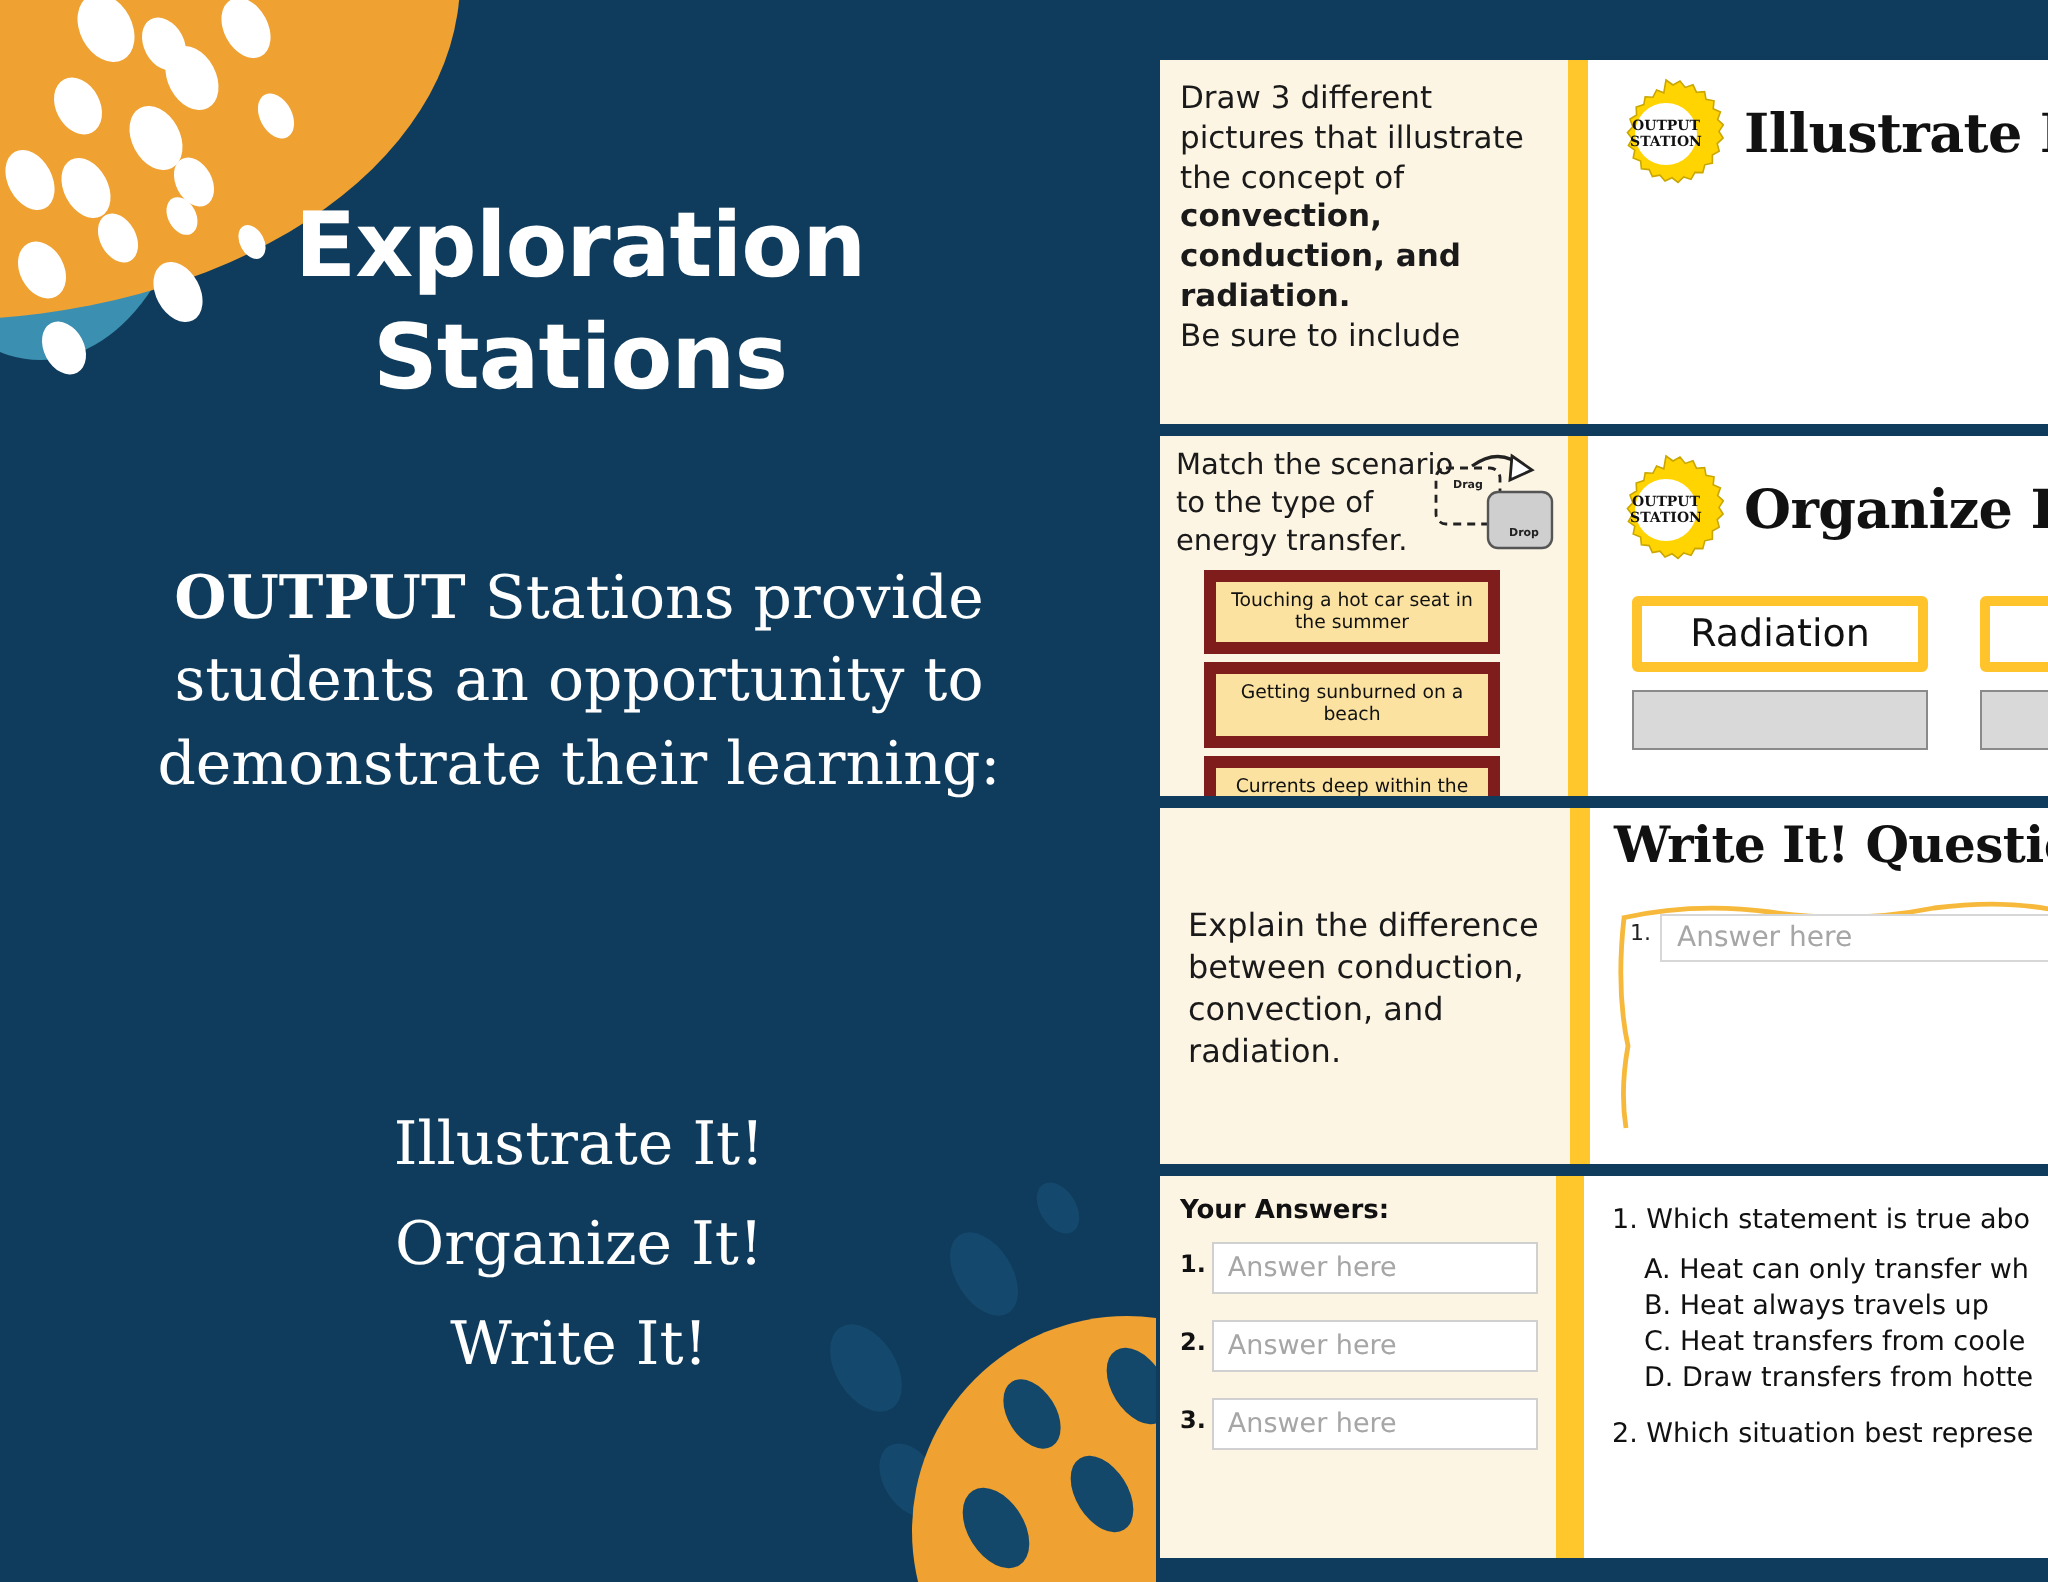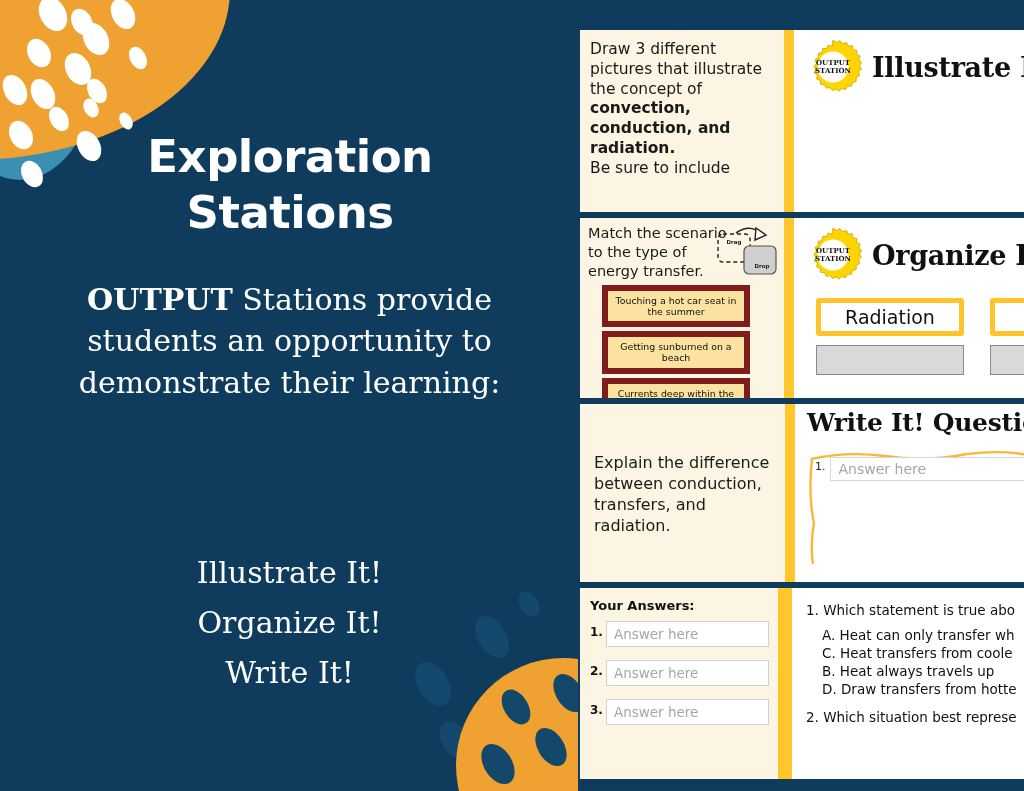--- a/index.html
+++ b/index.html
@@ -37,21 +37,20 @@
   .ball-dot{ position:absolute; background:#13486B; border-radius:50%; }
   .bg-dot{ position:absolute; background:#14486C; border-radius:50%; }
 
   
   #headline{
     position:absolute; left:30px; top:95px; width:520px;
     text-align:center; color:#ffffff;
     font-family:"DejaVu Sans", sans-serif;
     font-weight:bold; font-size:45px; line-height:1.24;
     letter-spacing:-0.5px;
-    margin-top:34px;
   }
   #headline .ln{ display:block; }
 
   
   #intro{
     position:absolute; left:22px; top:279px; width:535px;
     text-align:center; color:#ffffff;
     font-family:"DejaVu Serif", serif;
     font-size:30px; line-height:1.38;
   }
@@ -300,21 +299,21 @@
         <div class="org-col">
           <div class="org-label">Co</div>
           <div class="org-drop"></div>
         </div>
       </div>
     </div>
   </div>
 
   <div class="slide" id="slide3">
     <div class="slide-left">
-      <div class="prompt3">Explain the difference between conduction, transfers, and radiation.</div>
+      <div class="prompt3">Explain the difference between conduction, convection, and radiation.</div>
     </div>
     <div class="slide-bar"></div>
     <div class="slide-right">
       <div class="write-title">Write It!  Question</div>
       <div class="write-area">
         <svg class="curvy" viewBox="0 0 230 120" preserveAspectRatio="none">
           <path d="M4,14 Q40,6 78,11 Q120,17 160,9 Q200,4 228,12" fill="none" stroke="#F6B93B" stroke-width="2.4"></path>
           <path d="M5,14 Q1,50 7,78 Q3,100 6,119" fill="none" stroke="#F6B93B" stroke-width="2.4"></path>
         </svg>
         <div class="write-row">
@@ -339,21 +338,21 @@
       <div class="ans-row">
         <span class="ans-num">3.</span>
         <div class="ans-input">Answer here</div>
       </div>
     </div>
     <div class="slide-bar"></div>
     <div class="slide-right">
       <div class="assess-q">1. Which statement is true abo</div>
       <div class="assess-opts">
         <div class="assess-opt">A. Heat can only transfer wh</div>
+        <div class="assess-opt">B. Heat always travels up</div>
         <div class="assess-opt">C. Heat transfers from coole</div>
-        <div class="assess-opt">B. Heat always travels up</div>
         <div class="assess-opt">D. Draw transfers from hotte</div>
       </div>
       <div class="assess-q2">2. Which situation best represe</div>
     </div>
   </div>
 
 </div>
 
 </body></html>

